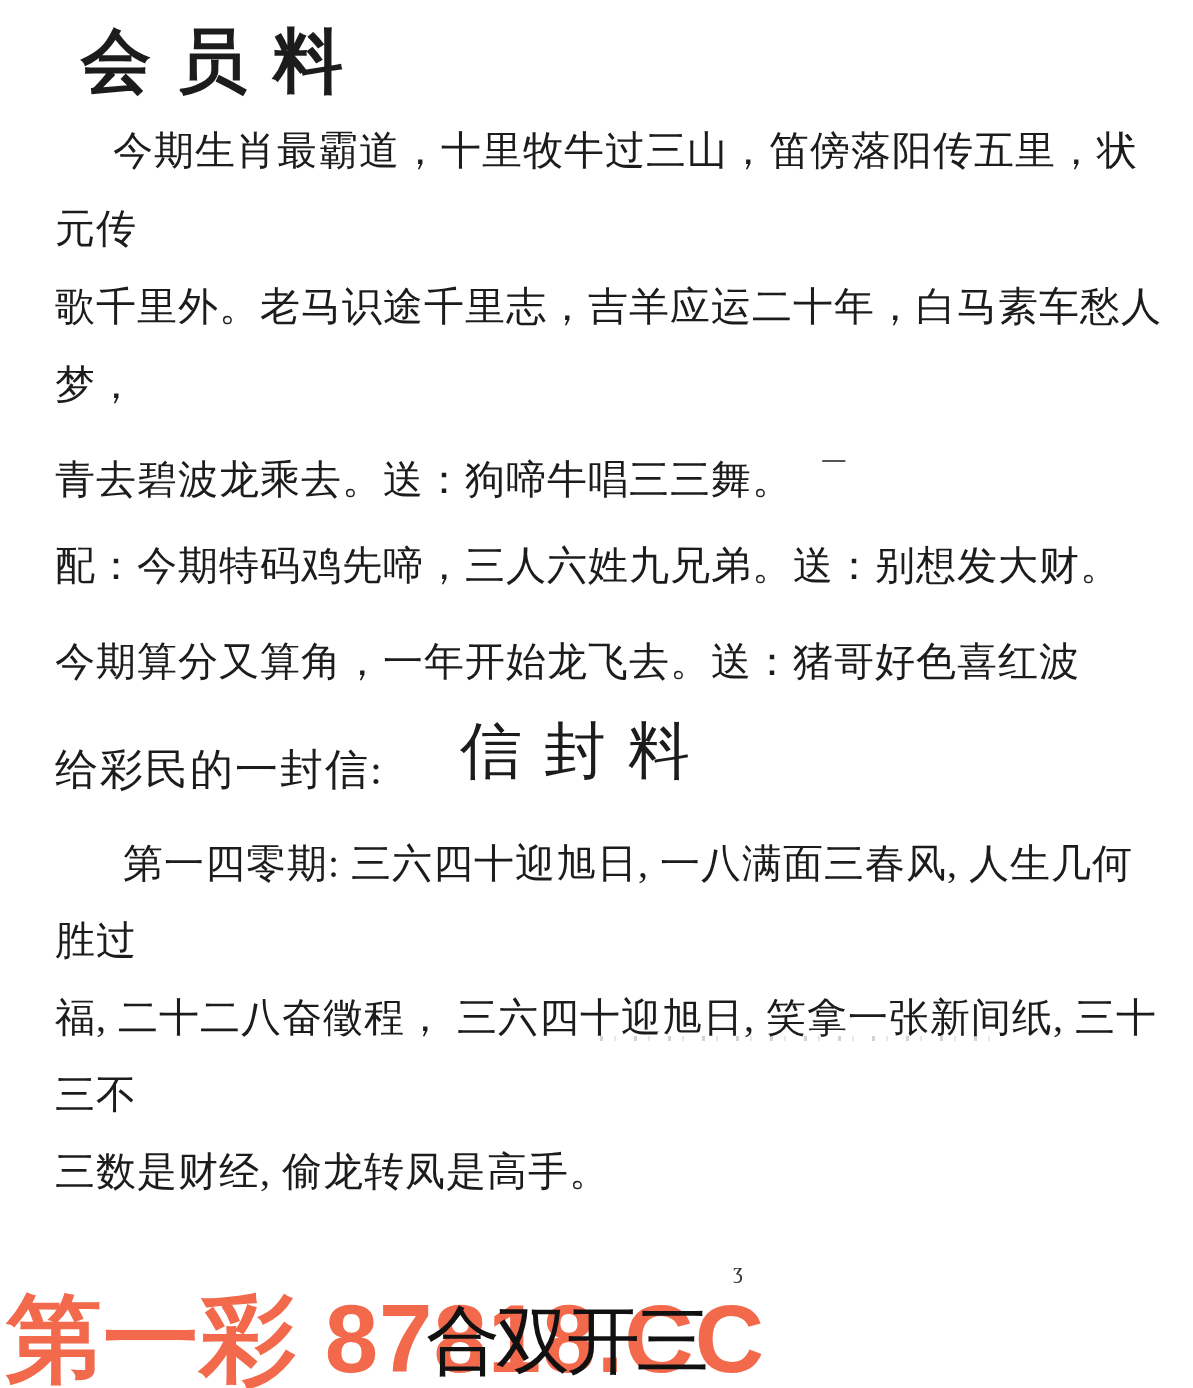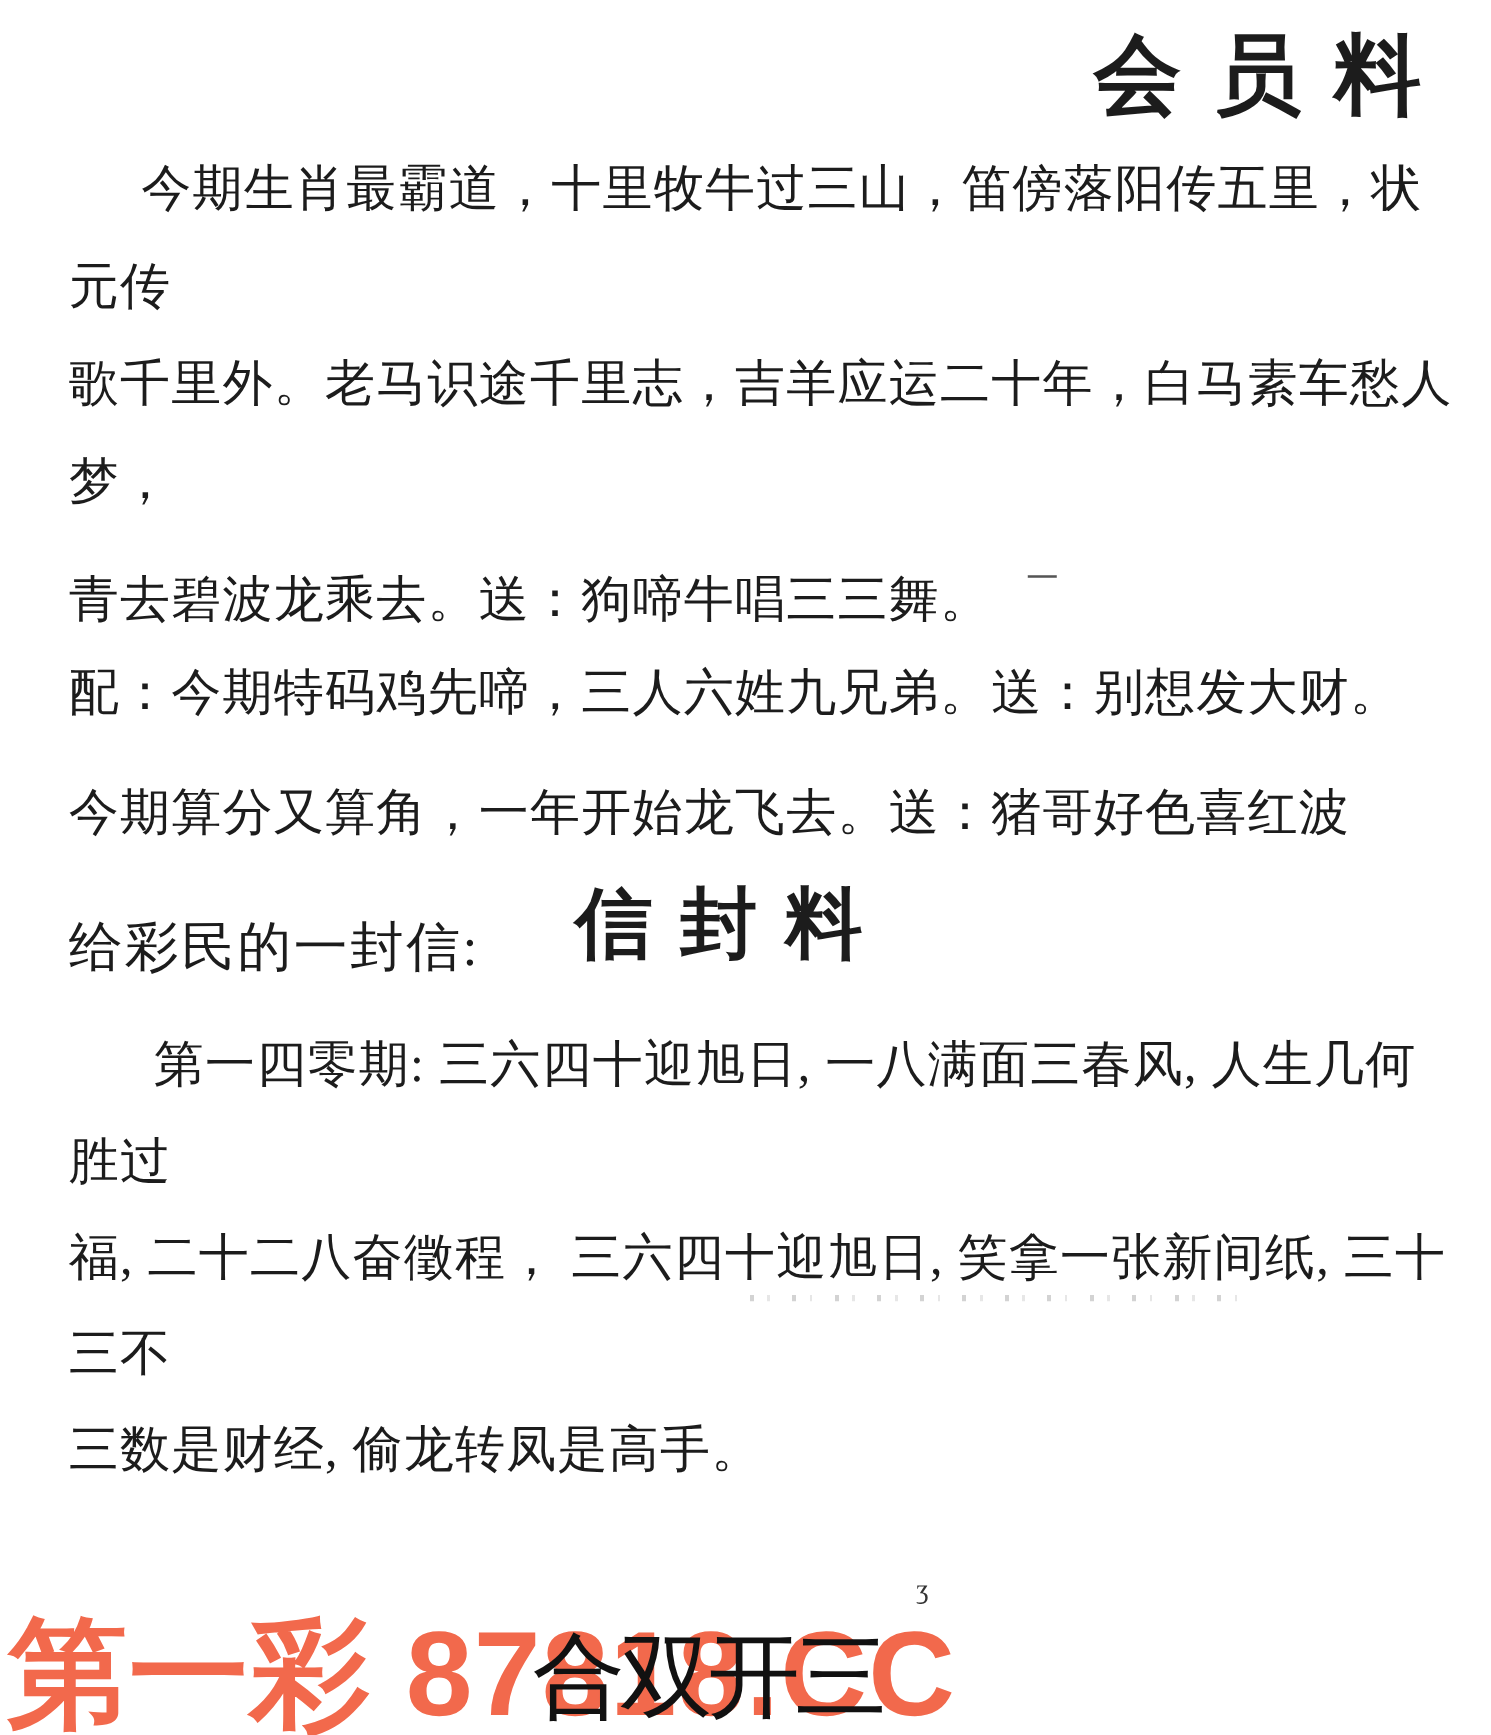--- a/index.html
+++ b/index.html
@@ -13,61 +13,61 @@
     font-family: "Liberation Serif", "DejaVu Serif", serif;
   }
   .page {
     position: relative;
     width: 100%;
     height: 100%;
     padding: 18px 30px 0 55px;
   }
   
   .big-title {
-    text-align: right;
+    text-align: left;
     font-size: 70px;
     font-weight: bold;
     letter-spacing: 26px;
     line-height: 1.25;
     text-indent: 26px; 
   }
   
   .hand {
     font-size: 40px;
     letter-spacing: 1px;
     line-height: 78px;
   }
   .para1 { margin-top: 6px; width: 1112px; }
   .para1 .indent { text-indent: 58px; }
   .loose-line {
     font-size: 40px;
     letter-spacing: 1px;
     line-height: 46px;
   }
-  .l-pei   { margin-top: 12px; }
+  .l-pei   { margin-top: 24px; }
   .l-suan  { margin-top: 50px; }
   .l-dan   { margin-top: 32px; }
   .header-row2 {
     position: relative;
     margin-top: 28px;
     height: 88px;
   }
   .header-row2 .letter-intro {
     position: absolute;
     left: 0;
     bottom: 2px;
     font-size: 43px;
     letter-spacing: 2px;
   }
   .header-row2 .big-title2 {
     position: absolute;
     left: 405px;
     top: -4px;
     font-size: 62px;
-    font-weight: bold;
+    font-weight: normal;
     letter-spacing: 22px;
   }
   .para2 { margin-top: 24px; width: 1118px; line-height: 77px; }
   .para2 .indent { text-indent: 68px; }
   
   .dash-artifact {
     display: inline-block;
     margin-left: 28px;
     vertical-align: 22px;
     font-size: 26px;

